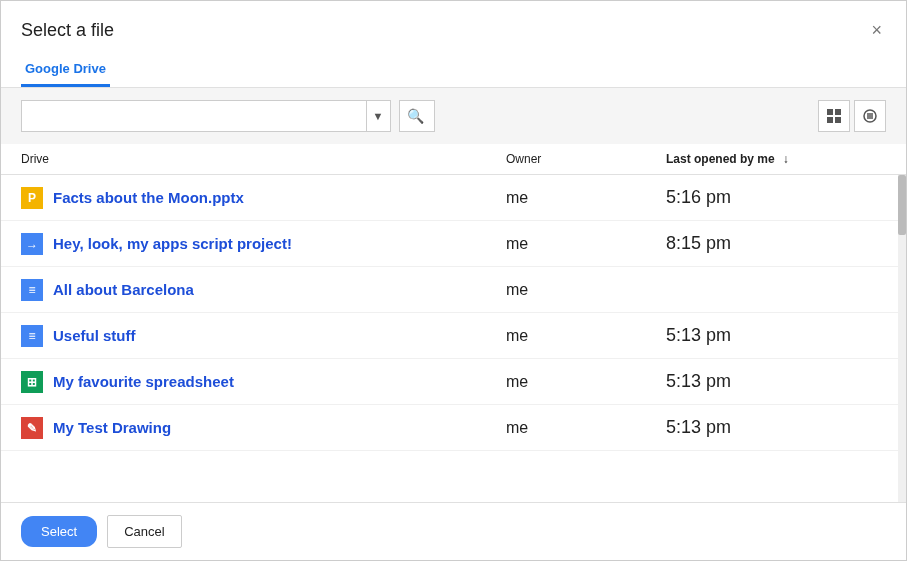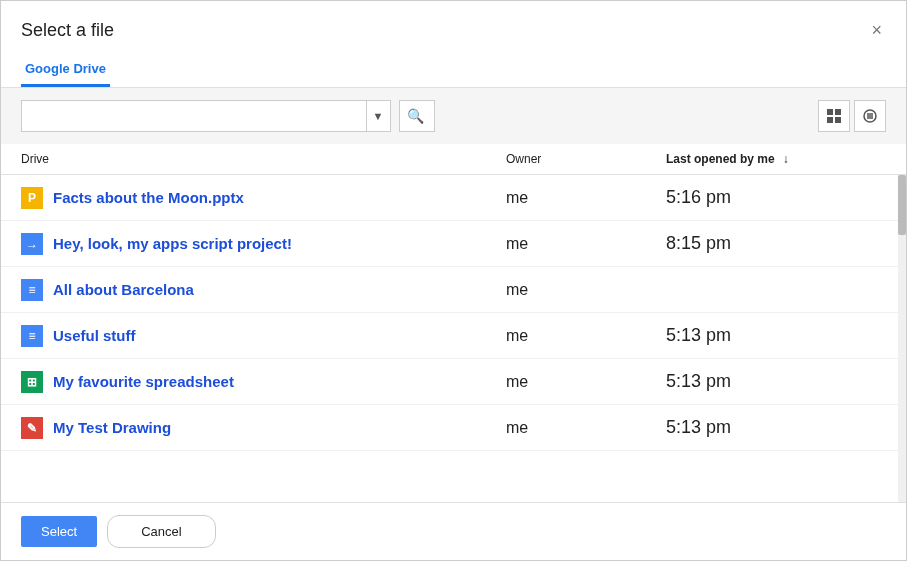--- a/index.html
+++ b/index.html
@@ -228,31 +228,31 @@
       border-top: 1px solid #e0e0e0;
     }
 
     .btn-select {
       background: #4285f4;
       color: #fff;
       border: none;
       padding: 8px 20px;
       cursor: pointer;
       font-size: 13px;
+      border-radius: 12px;
+    }
+
+    .btn-cancel {
+      background: #fff;
+      color: #222;
+      border: 1px solid #ccc;
+      padding: 8px 16px;
+      cursor: pointer;
+      font-size: 13px;
       border-radius: 2px;
-    }
-
-    .btn-cancel {
-      background: #fff;
-      color: #222;
-      border: 1px solid #ccc;
-      padding: 8px 33px;
-      cursor: pointer;
-      font-size: 13px;
-      border-radius: 12px;
     }
   </style>
 </head>
 <body>
 
 <div class="dialog">
 
   <div class="dialog-header">
     <span class="dialog-title">Select a file</span>
     <button class="close-btn">×</button>

